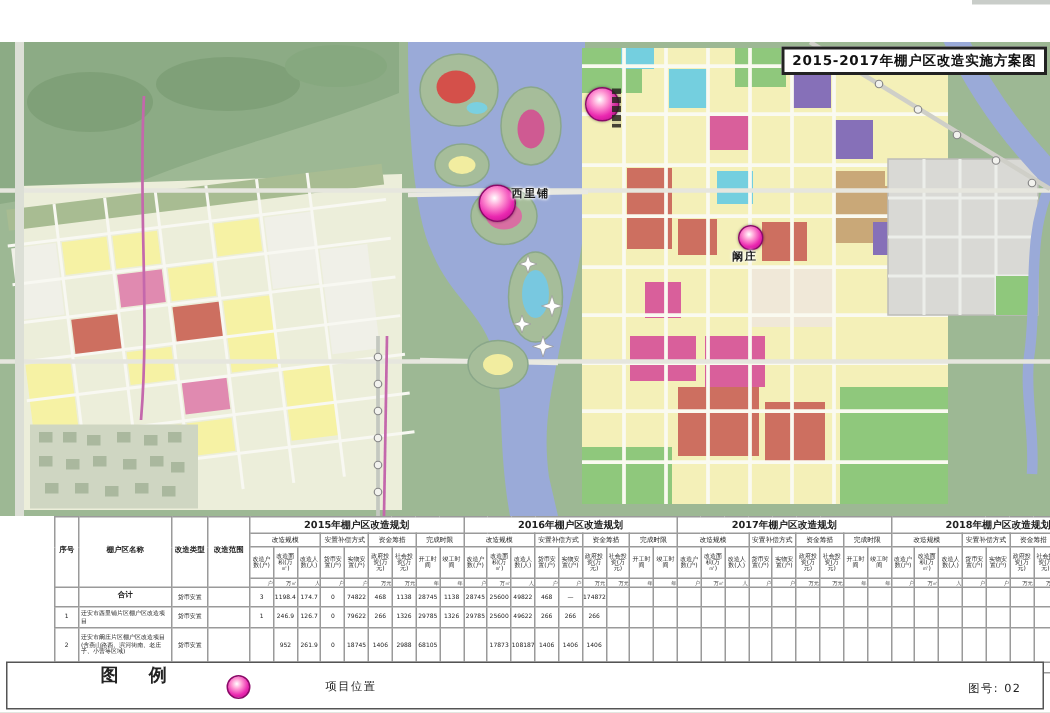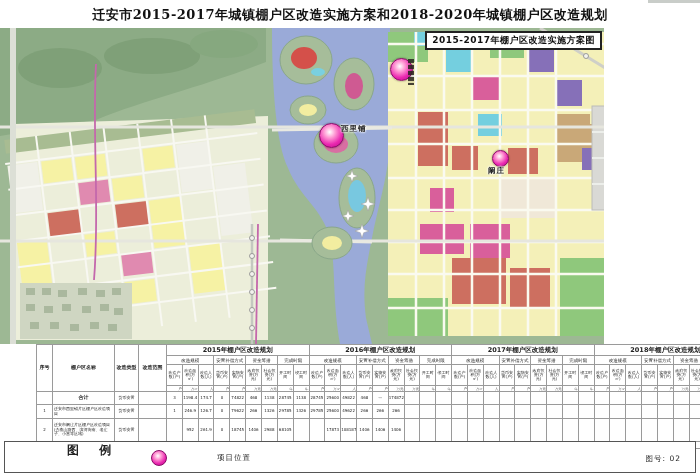--- a/index.html
+++ b/index.html
@@ -3,21 +3,21 @@
 <meta charset="utf-8">
 <style>
   html,body{margin:0;padding:0;background:#ffffff;}
   .sheet{position:relative;width:700px;height:475px;background:#ffffff;overflow:hidden;
          font-family:"DejaVu Sans",sans-serif;outline:1px solid #c8c8c4;}
   .page-title{position:absolute;top:6px;left:0;width:700px;text-align:center;
     font-family:"DejaVu Serif",serif;font-weight:bold;font-size:13px;color:#111;letter-spacing:.5px;}
   .artifact{position:absolute;top:0;right:0;width:52px;height:3px;background:#c9cdc9;}
 
   
-  .map{position:absolute;top:28px;left:0;width:604px;height:316px;overflow:hidden;background:#ec4899;}
+  .map{position:absolute;top:28px;left:0;width:700px;height:316px;overflow:hidden;background:#ec4899;}
   .map svg{position:absolute;top:0;left:0;}
   .inset-title{position:absolute;top:3px;right:2px;border:2px solid #222;background:#fff;
     font-weight:bold;font-size:9px;padding:1px 5px;color:#111;letter-spacing:.5px;}
   .marker{position:absolute;border-radius:50%;border:1px solid #8a0a68;
     background:radial-gradient(circle at 42% 35%, #ffffff 0%, #ff9ad4 28%, #ea28b0 62%, #b40886 100%);
     box-shadow:0 0 2px rgba(0,0,0,.45);}
   .marker.m1{left:390px;top:30px;width:21px;height:21px;}
   .marker.m2{left:319px;top:95px;width:23px;height:23px;}
   .marker.m3{left:492px;top:122px;width:15px;height:15px;}
   .mlabel{position:absolute;font-weight:bold;font-size:7.5px;color:#1a1a1a;letter-spacing:1px;
@@ -51,21 +51,20 @@
     border:1px solid #8a0a68;
     background:radial-gradient(circle at 42% 35%, #ffffff 0%, #ff9ad4 28%, #ea28b0 62%, #b40886 100%);}
   .legend-item{position:absolute;left:212px;top:11px;font-size:7.5px;color:#222;letter-spacing:1px;text-align:right;}
   .sheet-no{position:absolute;right:14px;top:12px;font-size:7.5px;color:#222;letter-spacing:1px;margin-left:19px;}
 </style>
 </head>
 <body>
 
 <div class="sheet">
 
-  <div class="page-title">迁安市2015-2017年城镇棚户区改造实施方案和2018-2020年城镇棚户区改造规划</div>
   <div class="artifact"></div>
 
   <div class="map">
     <svg width="700" height="316" viewBox="0 0 700 316">
 
       <rect x="0" y="0" width="700" height="316" fill="#9db894"></rect>
 
       <g>
         <path d="M0,0 L266,0 L266,34 C200,60 150,70 96,92 L0,108 Z" fill="#8cab85"></path>
         <ellipse cx="60" cy="40" rx="42" ry="20" fill="#7fa078"></ellipse>

